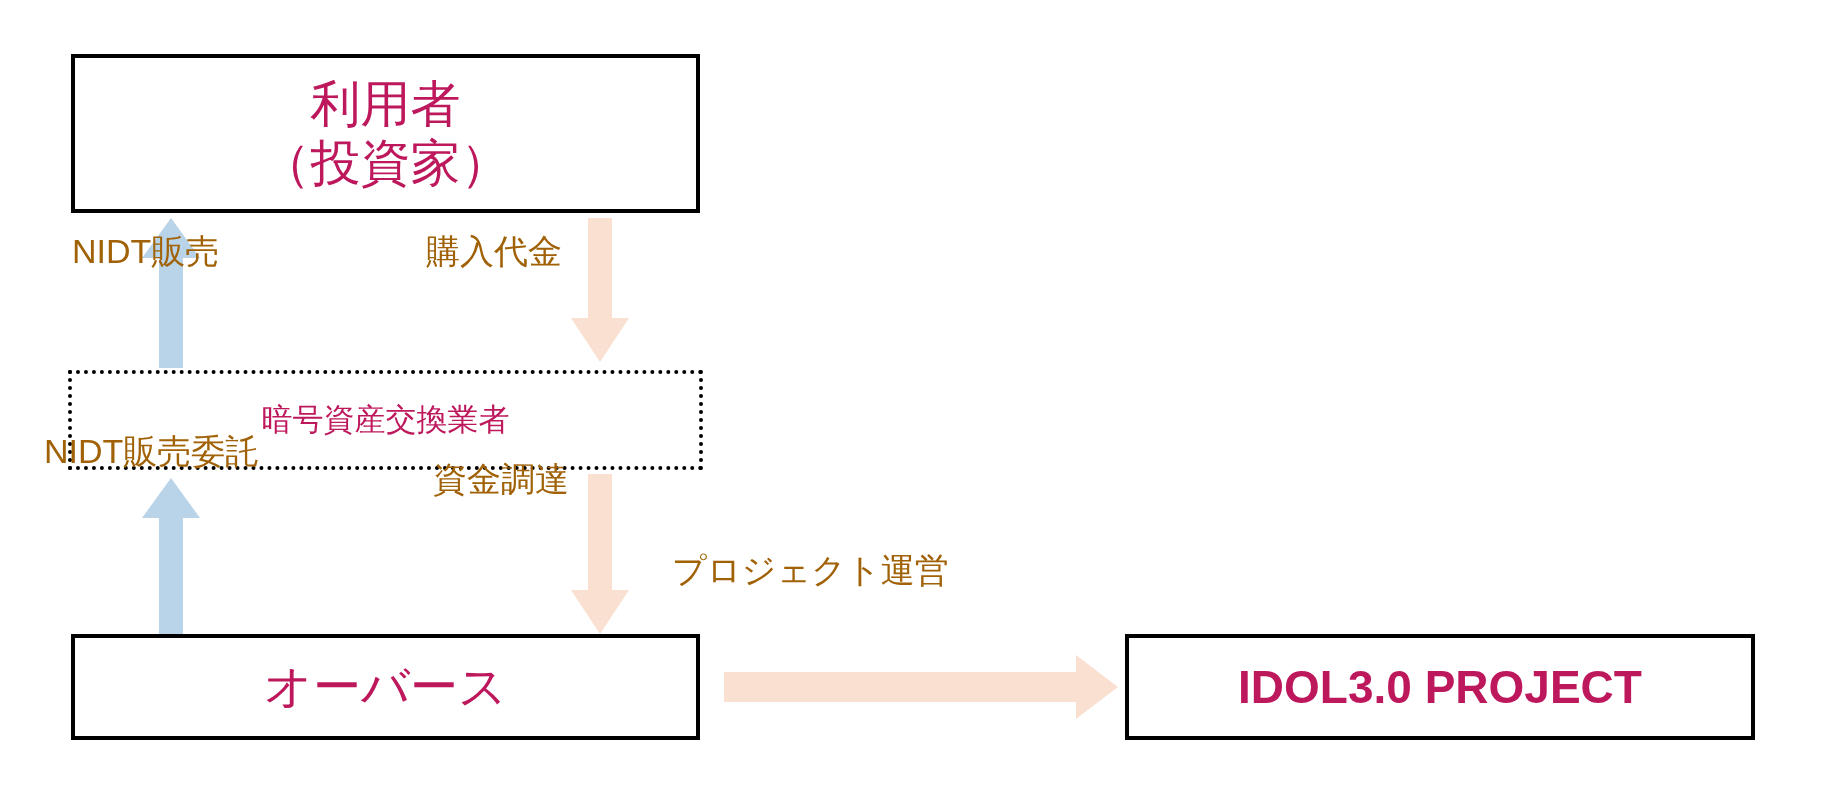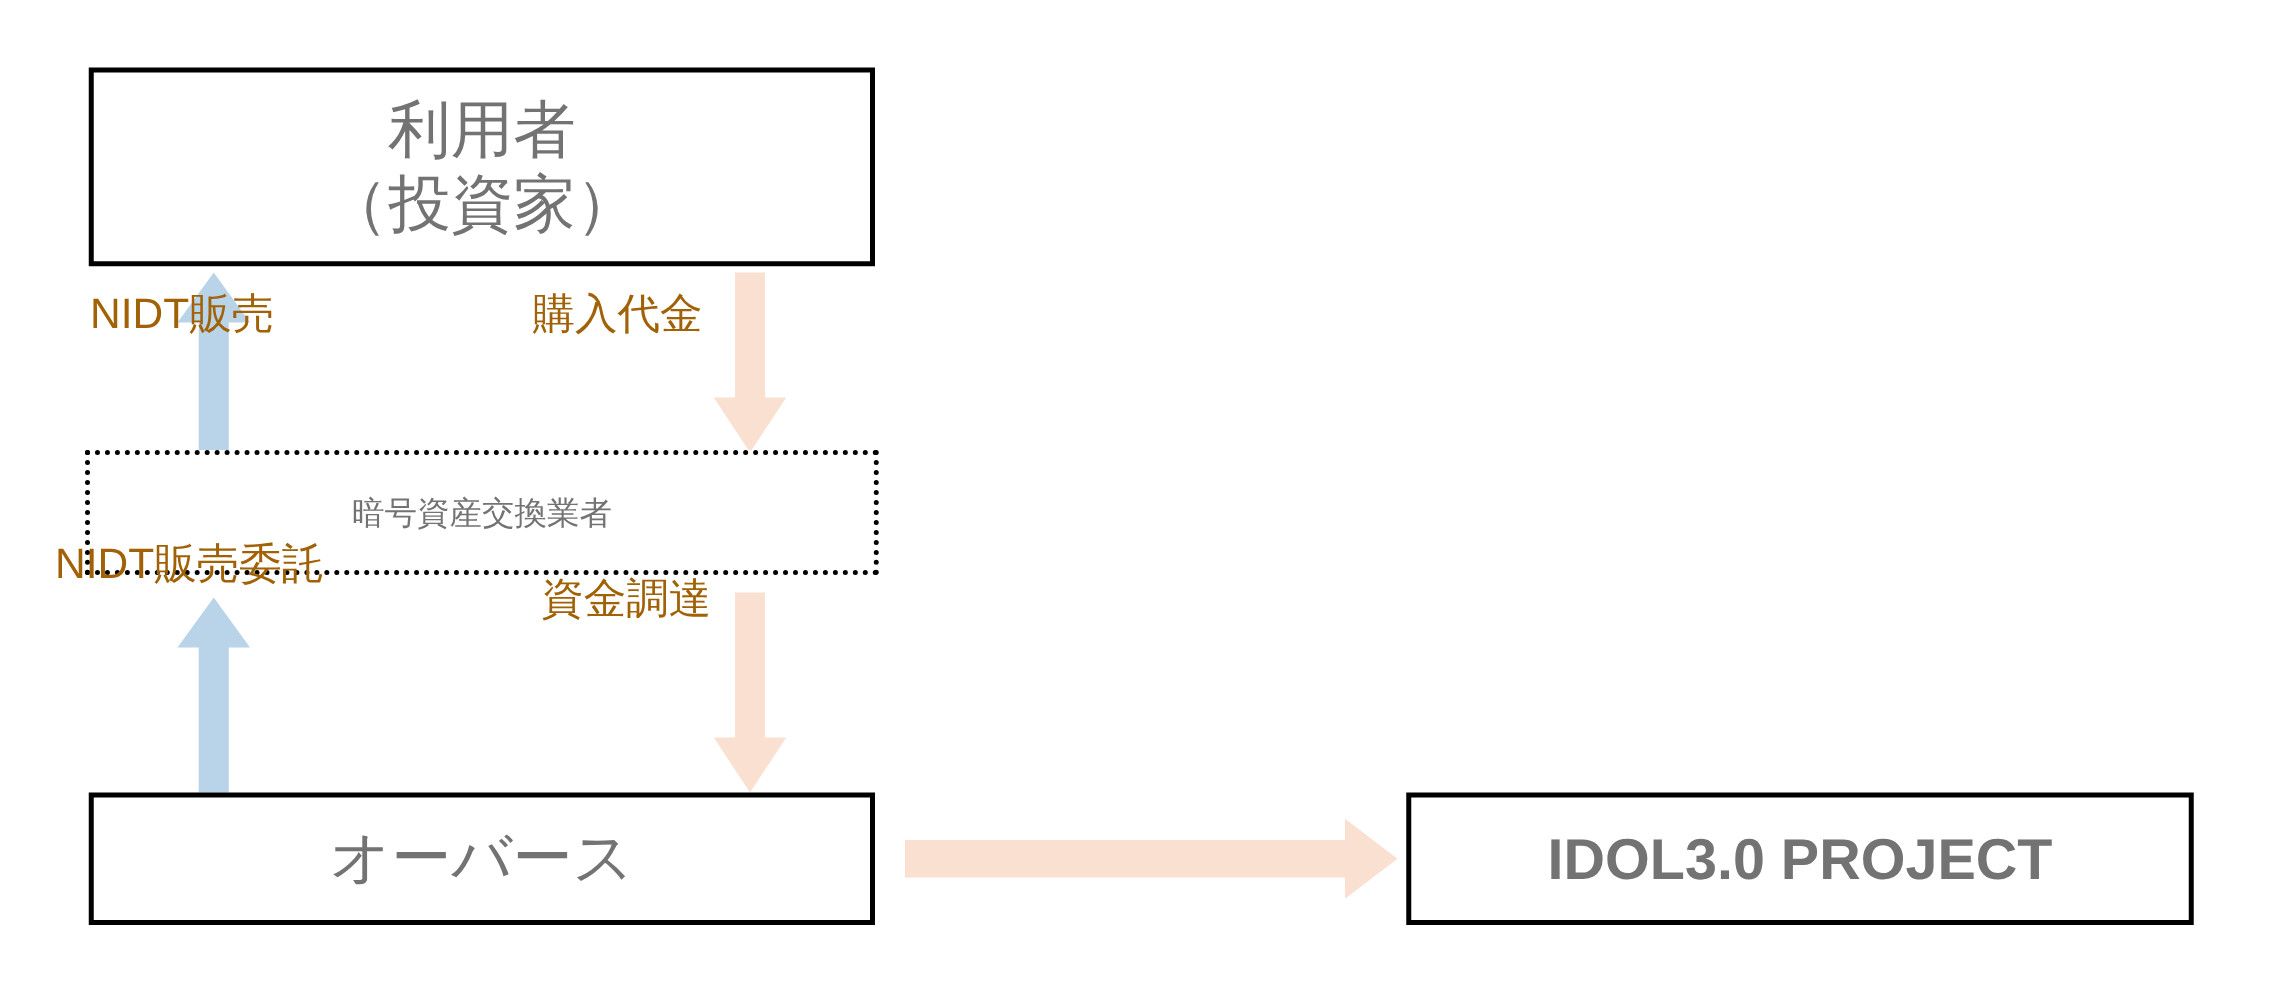--- a/index.html
+++ b/index.html
@@ -24,44 +24,44 @@
   .node {
     position: absolute;
     box-sizing: border-box;
     display: flex;
     flex-direction: column;
     align-items: center;
     justify-content: center;
     background: #ffffff;
     text-align: center;
     line-height: 1.18;
-    color: #737373;
+    color: #be185d;
   }
   .node.solid {
     border: 4px solid #000000;
   }
   .node.dotted {
     border: 4px dotted #000000;
   }
 
   #node-user {
     left: 71px;
     top: 54px;
     width: 629px;
     height: 159px;
     font-size: 50px;
   }
   #node-user .line { display: block; white-space: nowrap; }
 
   #node-exchange {
     left: 68px;
-    top: 360px;
+    top: 370px;
     width: 635px;
     height: 100px;
-    font-size: 26px;
+    font-size: 31px;
   }
 
   #node-overs {
     left: 71px;
     top: 634px;
     width: 629px;
     height: 106px;
     font-size: 48px;
   }
 
@@ -135,14 +135,15 @@
   </div>
 
   <div id="label-nidt-sale" class="edge-label">NIDT販売</div>
 
   <div id="label-purchase-price" class="edge-label">購入代金</div>
 
   <div id="label-nidt-consign" class="edge-label">NIDT販売委託</div>
 
   <div id="label-fundraising" class="edge-label">資金調達</div>
 
+  <div id="label-project-mgmt" class="edge-label">プロジェクト運営</div>
 
 </div>
 
 </body></html>

